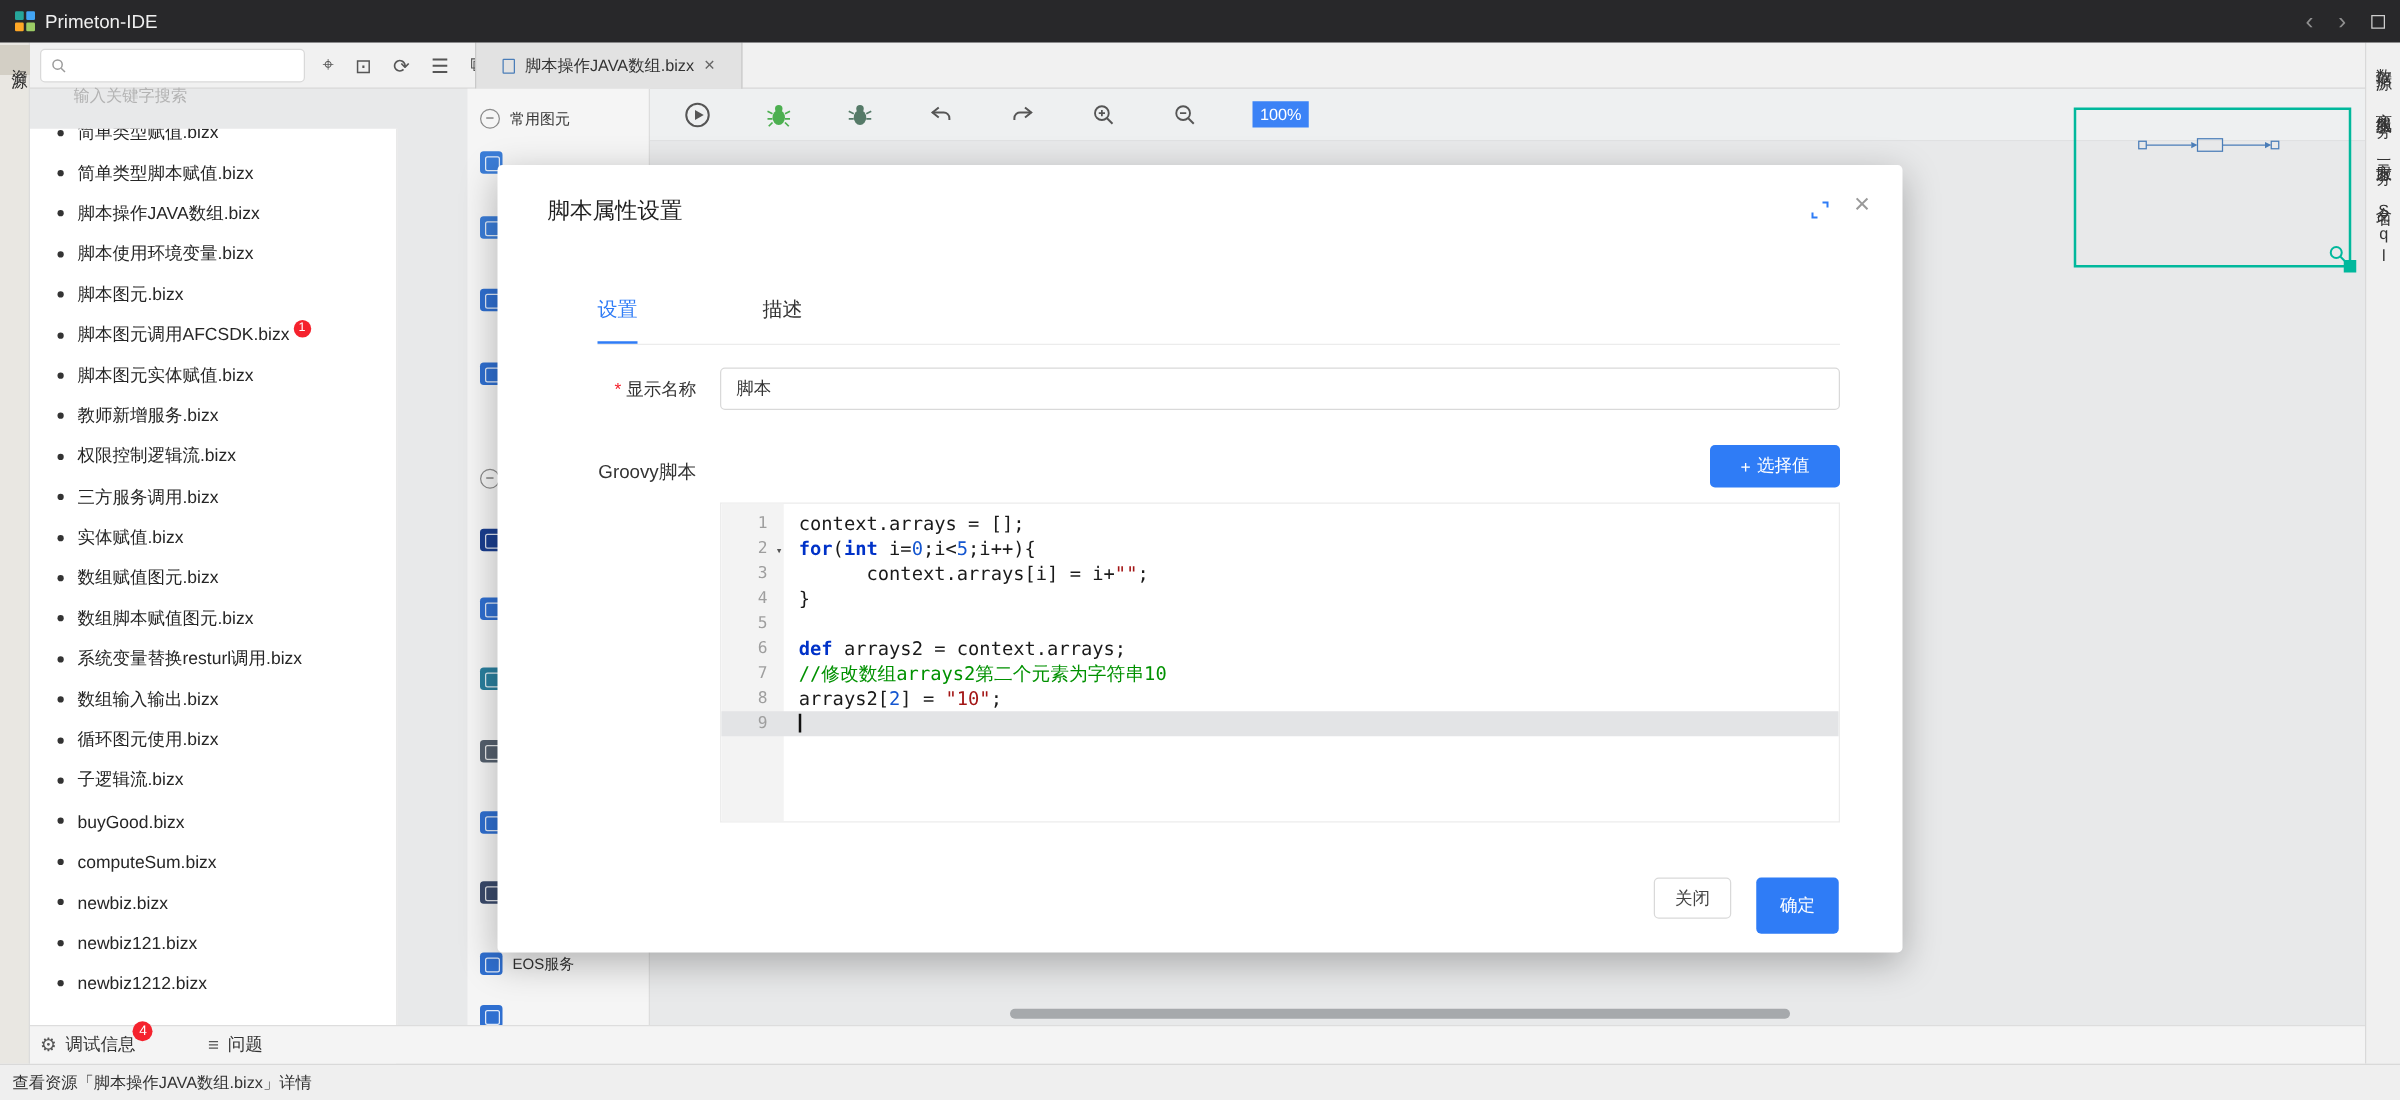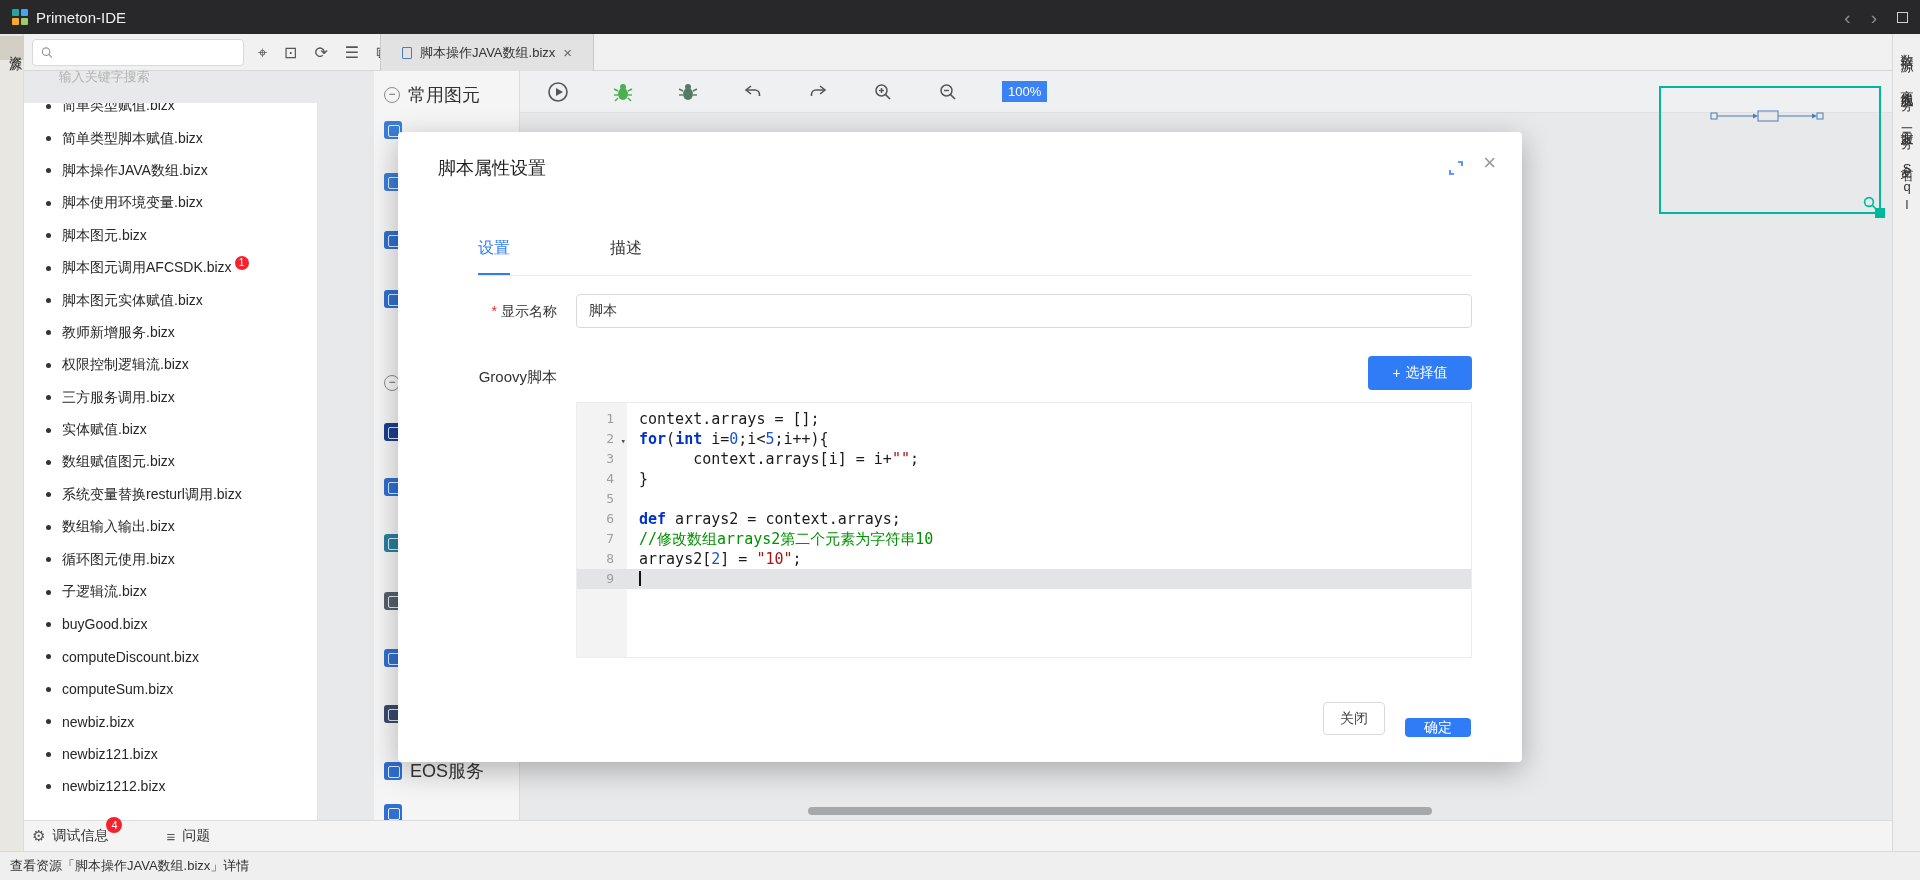--- a/index.html
+++ b/index.html
@@ -42,21 +42,21 @@
   .file-item:first-child { margin-top: -13px; }
   .bullet { width: 5px; height: 5px; border-radius: 50%; background: #333; margin-right: 11px; flex: none; }
   .file-badge { background: var(--badge); color: #fff; font-size: 10px; min-width: 14px; height: 14px; line-height: 14px; border-radius: 7px; text-align: center; margin-left: 3px; transform: translateY(-5px); }
 
   
   .palette { position: absolute; left: 374px; top: 71px; width: 146px; height: 749px; background: #f5f5f5; border-right: 1px solid #ddd; overflow: hidden; z-index: 1; }
   .pal-row { position: absolute; left: 10px; display: flex; align-items: center; height: 24px; }
   .collapse-icon { width: 16px; height: 16px; border: 1px solid #8c8c8c; border-radius: 50%; color: #595959; font-size: 12px; line-height: 13px; text-align: center; flex: none; }
   .pal-icon { width: 18px; height: 18px; border-radius: 3px; flex: none; position: relative; }
   .pal-icon::after { content: ""; position: absolute; left: 4px; top: 4px; width: 10px; height: 10px; border: 1.5px solid rgba(255,255,255,.85); border-radius: 2px; }
-  .pal-label { margin-left: 8px; font-size: 18px; color: #333; white-space: nowrap; }
+  .pal-label { margin-left: 8px; font-size: 12px; color: #333; white-space: nowrap; }
 
   
   .canvas { position: absolute; left: 520px; top: 71px; width: 1372px; height: 749px; background: #e8e9ea; z-index: 0; }
   .canvas-toolbar { position: absolute; left: 0; top: 0; width: 100%; height: 42px; background: #eef0f1; border-bottom: 1px solid #e0e1e2; display: flex; align-items: center; gap: 43px; padding-left: 27px; }
   .ctb-icon { width: 22px; height: 22px; display: flex; align-items: center; justify-content: center; }
   .zoom-label { background: var(--zoom-sel); color: #fff; font-size: 13px; padding: 3px 6px; }
   .minimap { position: absolute; left: 1139px; top: 15px; width: 222px; height: 128px; border: 2px solid var(--minimap); }
   .minimap .flow { position: absolute; left: 48px; top: 18px; }
   .minimap .handle { position: absolute; right: -6px; bottom: -6px; width: 10px; height: 10px; background: var(--minimap); }
   .minimap .mag { position: absolute; right: 2px; bottom: 2px; }
@@ -93,21 +93,21 @@
   .gutter-cell { width: 50px; flex: none; text-align: right; padding-right: 13px; font-size: 13px; color: #9e9e9e; line-height: 20px; position: relative; z-index: 1; }
   .fold { position: absolute; right: 1px; top: 2px; font-size: 9px; color: #555; }
   .code-cell { white-space: pre; font-size: 15px; line-height: 20px; color: #1a1a1a; padding-left: 12px; }
   .tk-k { color: var(--code-keyword); font-weight: bold; }
   .tk-n { color: var(--code-number); }
   .tk-s { color: var(--code-string); }
   .tk-c { color: var(--code-comment); }
   .cursor { display: inline-block; width: 2px; height: 15px; background: #111; vertical-align: -2px; }
 
   .btn-close { position: absolute; left: 925px; top: 570px; width: 62px; height: 33px; background: #fff; border: 1px solid #d9d9d9; border-radius: 4px; font-size: 14px; color: #444; }
-  .btn-ok { position: absolute; left: 1007px; top: 586px; width: 66px; height: 19px; background: var(--accent); border: none; border-radius: 4px; font-size: 14px; color: #fff; }
+  .btn-ok { position: absolute; left: 1007px; top: 570px; width: 66px; height: 45px; background: var(--accent); border: none; border-radius: 4px; font-size: 14px; color: #fff; }
 </style>
 </head>
 <body>
 
 <div class="app">
 
   <div class="titlebar">
     <span class="logo">
         <i></i>
         <i></i>
@@ -194,41 +194,41 @@
         <div class="file-item">
           <span class="bullet"></span>
           <span>实体赋值.bizx</span>
         </div>
         <div class="file-item">
           <span class="bullet"></span>
           <span>数组赋值图元.bizx</span>
         </div>
         <div class="file-item">
           <span class="bullet"></span>
+          <span>数组脚本赋值图元.bizx</span>
+        </div>
+        <div class="file-item">
+          <span class="bullet"></span>
           <span>系统变量替换resturl调用.bizx</span>
         </div>
         <div class="file-item">
           <span class="bullet"></span>
           <span>数组输入输出.bizx</span>
         </div>
         <div class="file-item">
           <span class="bullet"></span>
           <span>循环图元使用.bizx</span>
         </div>
         <div class="file-item">
           <span class="bullet"></span>
           <span>子逻辑流.bizx</span>
         </div>
         <div class="file-item">
           <span class="bullet"></span>
           <span>buyGood.bizx</span>
-        </div>
-        <div class="file-item">
-          <span class="bullet"></span>
-          <span>computeDiscount.bizx</span>
         </div>
         <div class="file-item">
           <span class="bullet"></span>
           <span>computeSum.bizx</span>
         </div>
         <div class="file-item">
           <span class="bullet"></span>
           <span>newbiz.bizx</span>
         </div>
         <div class="file-item">

